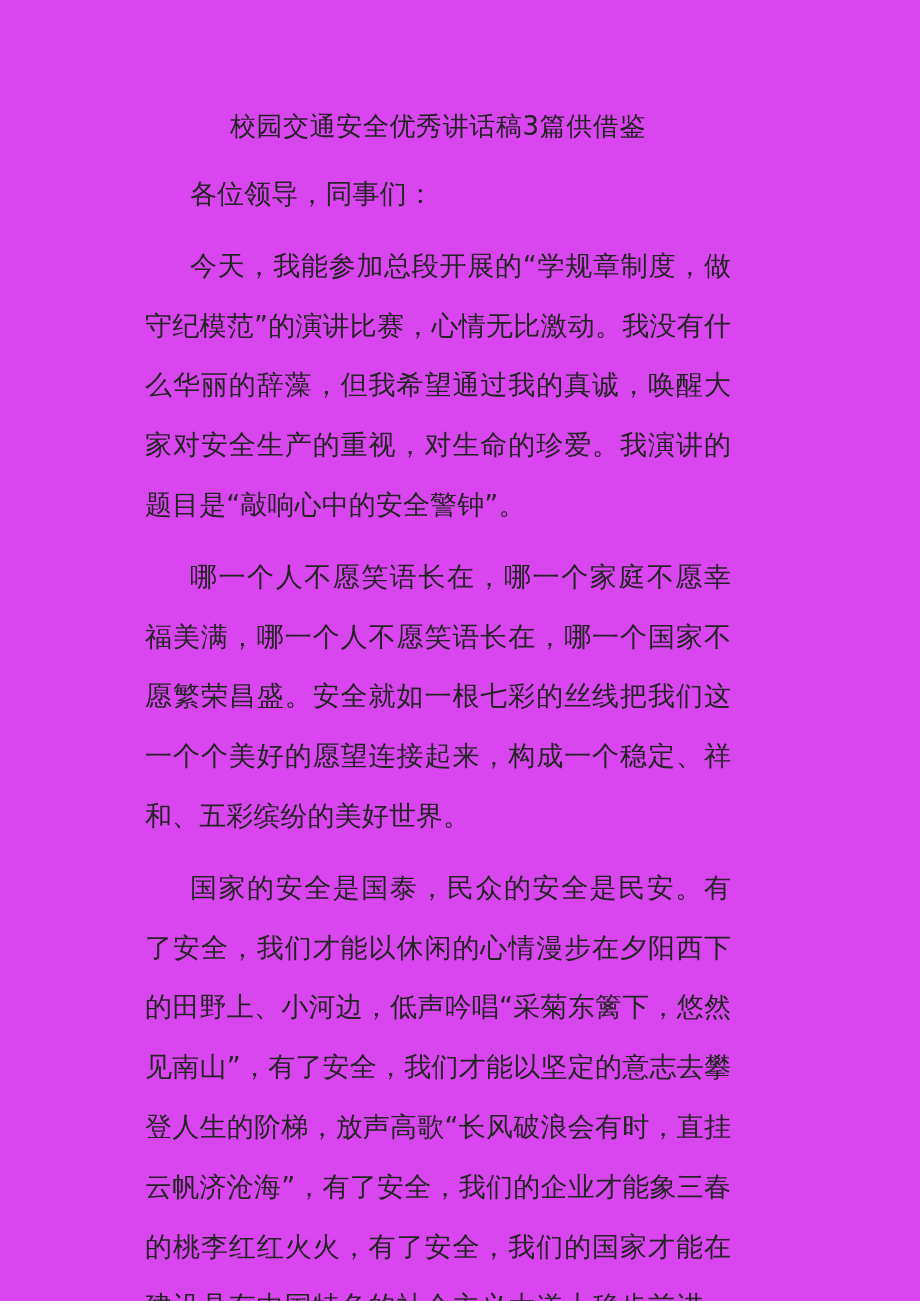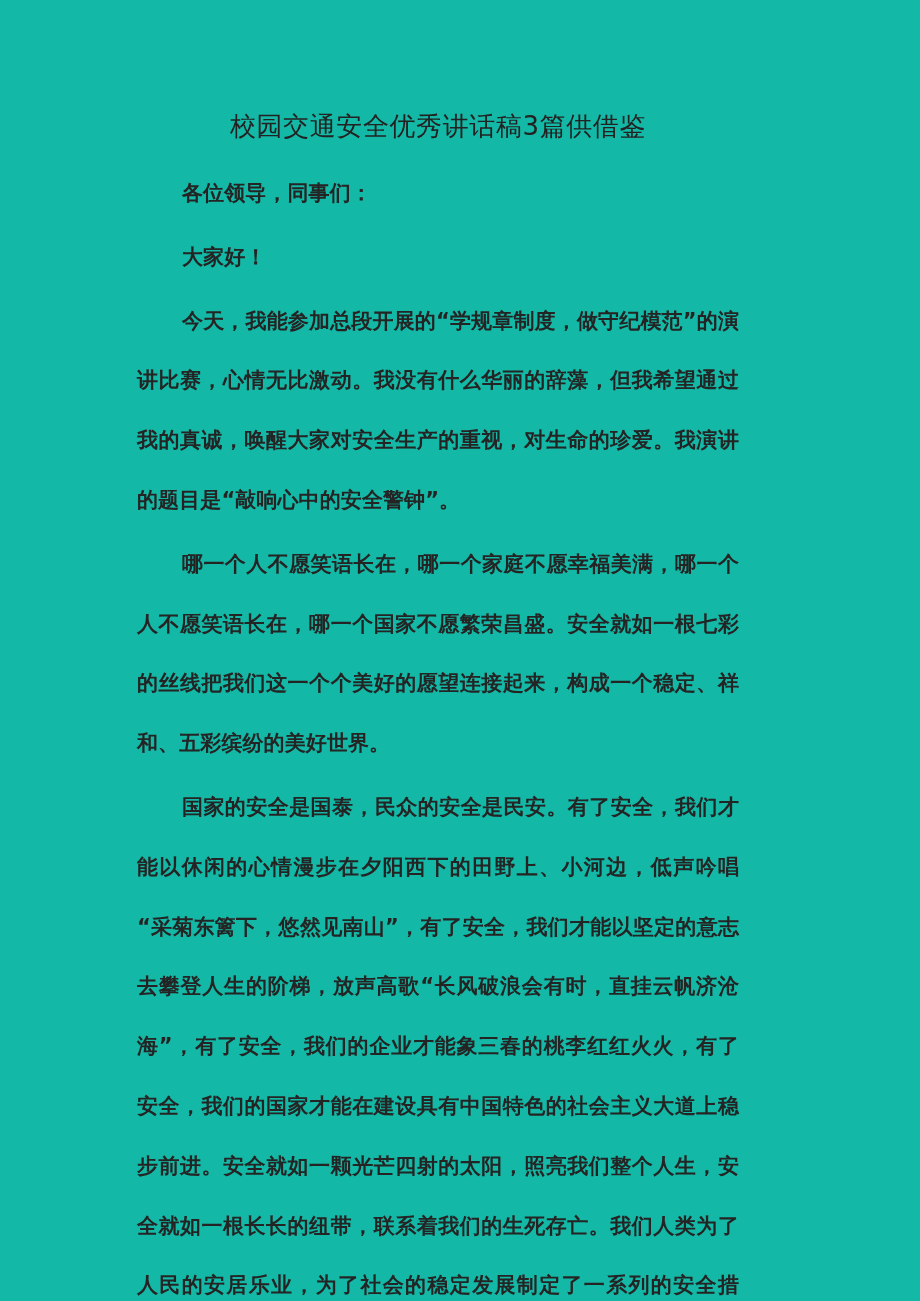--- a/index.html
+++ b/index.html
@@ -5,21 +5,21 @@
 <style>
   html, body {
     margin: 0;
     padding: 0;
     background: #ffffff;
   }
   .page {
     position: relative;
     width: 920px;
     height: 1301px;
-    background: #14b8a6;
+    background: #d946ef;
     margin: 0 auto;
     overflow: hidden;
     box-sizing: border-box;
   }
   .doc-body {
     position: absolute;
     left: 133px;
     top: 104px;
     width: 610px;
   }
@@ -29,43 +29,42 @@
     font-weight: 400;
     color: #222222;
     text-align: center;
     letter-spacing: 0.6px;
     line-height: 44px;
     margin: 0 0 16px 0;
     white-space: nowrap;
   }
   .para {
     font-family: "DejaVu Sans", "Liberation Sans", sans-serif;
-    font-size: 21px;
-    font-weight: 700;
+    font-size: 27px;
+    font-weight: 400;
     color: #242424;
     line-height: 59.8px;
     text-align: justify;
     text-align-last: left;
     text-indent: 45px;
-    margin: 4px;
+    margin: 12px;
     letter-spacing: 0.1px;
     word-break: break-all;
   }
 </style>
 </head>
 <body>
 
 <div class="page">
   <div class="doc-body">
 
     <h1 class="doc-title">校园交通安全优秀讲话稿3篇供借鉴</h1>
 
     <p class="para">各位领导，同事们：</p>
 
-    <p class="para">大家好！</p>
 
     <p class="para">今天，我能参加总段开展的“学规章制度，做守纪模范”的演讲比赛，心情无比激动。我没有什么华丽的辞藻，但我希望通过我的真诚，唤醒大家对安全生产的重视，对生命的珍爱。我演讲的题目是“敲响心中的安全警钟”。</p>
 
     <p class="para">哪一个人不愿笑语长在，哪一个家庭不愿幸福美满，哪一个人不愿笑语长在，哪一个国家不愿繁荣昌盛。安全就如一根七彩的丝线把我们这一个个美好的愿望连接起来，构成一个稳定、祥和、五彩缤纷的美好世界。</p>
 
     <p class="para">国家的安全是国泰，民众的安全是民安。有了安全，我们才能以休闲的心情漫步在夕阳西下的田野上、小河边，低声吟唱“采菊东篱下，悠然见南山”，有了安全，我们才能以坚定的意志去攀登人生的阶梯，放声高歌“长风破浪会有时，直挂云帆济沧海”，有了安全，我们的企业才能象三春的桃李红红火火，有了安全，我们的国家才能在建设具有中国特色的社会主义大道上稳步前进。安全就如一颗光芒四射的太阳，照亮我们整个人生，安全就如一根长长的纽带，联系着我们的生死存亡。我们人类为了人民的安居乐业，为了社会的稳定发展制定了一系列的安全措施，例如为了交通的安全，我们经常在路旁看到一些交通安全标志。但是，尽管如此，还是有些人员麻痹大意，致使飞机打顿儿、轮船沉底、火车亲嘴等等一系列恶性事故屡见不鲜、</p>
 
   </div>
 </div>
 

